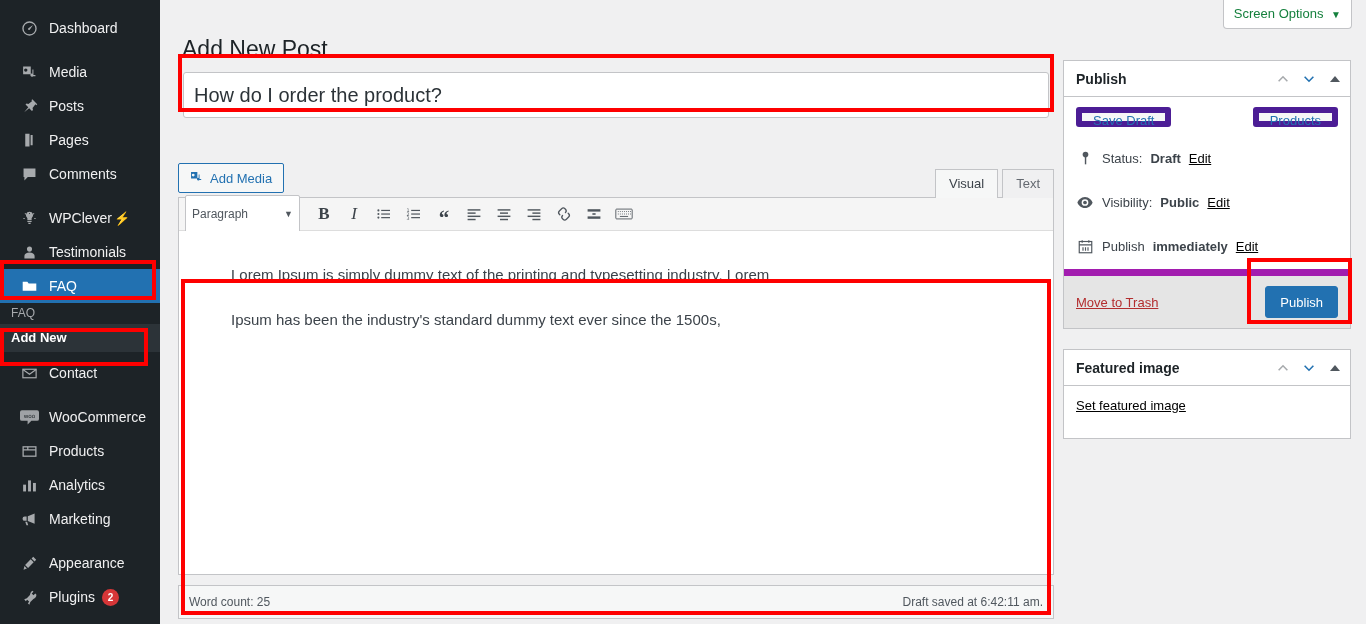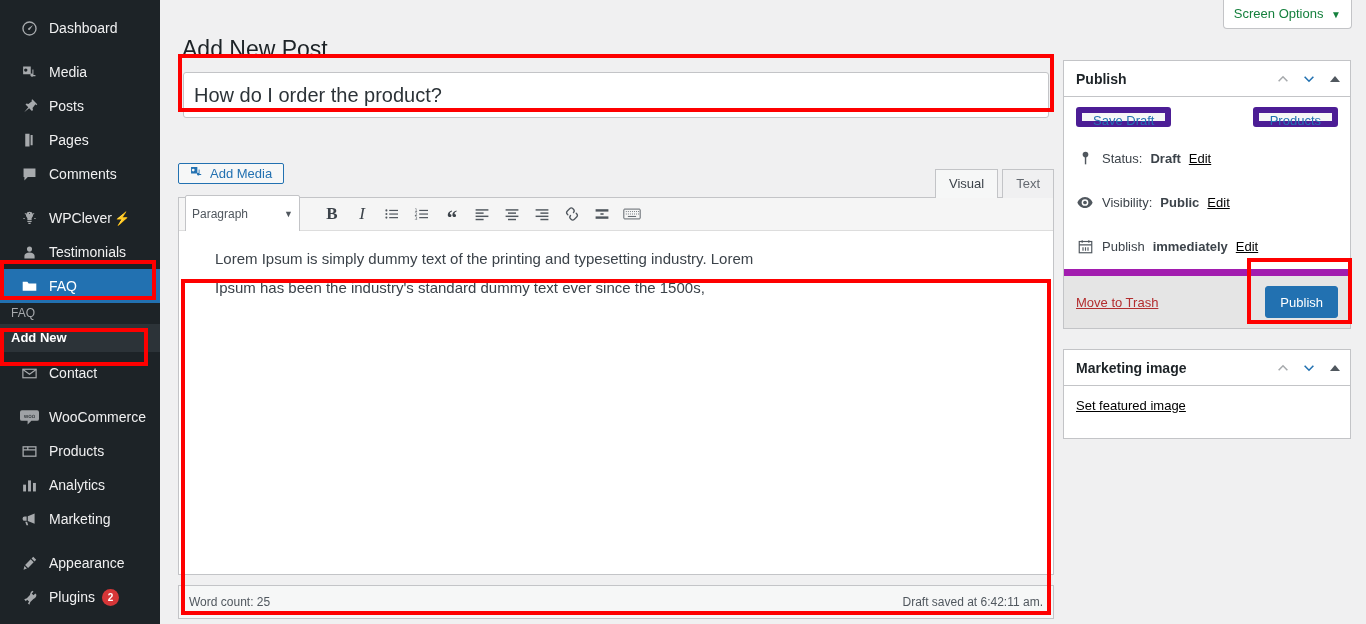--- a/index.html
+++ b/index.html
@@ -116,21 +116,21 @@
   .redbox {
     position: absolute;
     border: 4px solid #fe0000;
     pointer-events: none;
     z-index: 30;
   }
 
   #media-bar { margin-top: 27px; height: 34px; position: relative; }
   #add-media {
     display: inline-flex; align-items: center; gap: 6px;
-    height: 21px;
+    height: 30px;
     padding: 0 11px;
     background: #f6f7f7;
     border: 1px solid #2271b1;
     border-radius: 2px;
     color: #2271b1;
     font-size: 13px;
     cursor: pointer;
   }
   #mode-tabs {
     position: absolute; right: 0; bottom: -1px;
@@ -161,21 +161,21 @@
     gap: 2px;
     height: 33px;
     padding: 2px 6px;
     background: #f5f5f5;
     border-bottom: 1px solid #ddd;
   }
   #fmt-select {
     display: flex; align-items: center; justify-content: space-between;
     width: 115px; height: 39px;
     padding: 0 6px;
-    margin-right: 16px;
+    margin-right: 8px;
     background: #fff;
     border: 1px solid #c3c4c7;
     border-radius: 2px;
     font-size: 12px;
     color: #50575e;
   }
   .tb-btn {
     width: 28px; height: 26px;
     display: inline-flex; align-items: center; justify-content: center;
     color: #50575e;
@@ -188,21 +188,21 @@
 
   #content-area {
     position: relative;
     height: 343px;
     padding: 14px 36px;
     background: #fff;
     font-size: 15px;
     line-height: 1.9;
     color: #3c434a;
   }
-  #content-area p { margin: 0; }
+  #content-area p { margin: 16px; }
 
   #status-bar {
     display: flex; justify-content: space-between; align-items: center;
     height: 25px;
     margin-top: 10px;
     padding: 16px 10px;
     background: #f6f7f7;
     border: 1px solid #c3c4c7;
     font-size: 12px;
     color: #50575e;
@@ -640,21 +640,21 @@
 
         <div id="publishing-action">
           <a class="link-danger" href="#">Move to Trash</a>
           <button id="publish-btn">Publish</button>
           <div class="redbox" style="left:183px;top:-18px;width:105px;height:66px"></div>
         </div>
       </div>
 
       <div class="postbox">
         <div class="pb-head">
-          <span class="pb-title">Marketing image</span>
+          <span class="pb-title">Featured image</span>
           <span class="pb-ctrls">
             <span>
               <svg class="chev up" viewBox="0 0 16 16" fill="none" stroke="currentColor" stroke-width="1.8">
                   <path d="M3 10.5L8 5.5l5 5"></path>
                 </svg>
             </span>
             <span>
               <svg class="chev down" viewBox="0 0 16 16" fill="none" stroke="currentColor" stroke-width="1.8">
                   <path d="M3 5.5L8 10.5l5-5"></path>
                 </svg>

